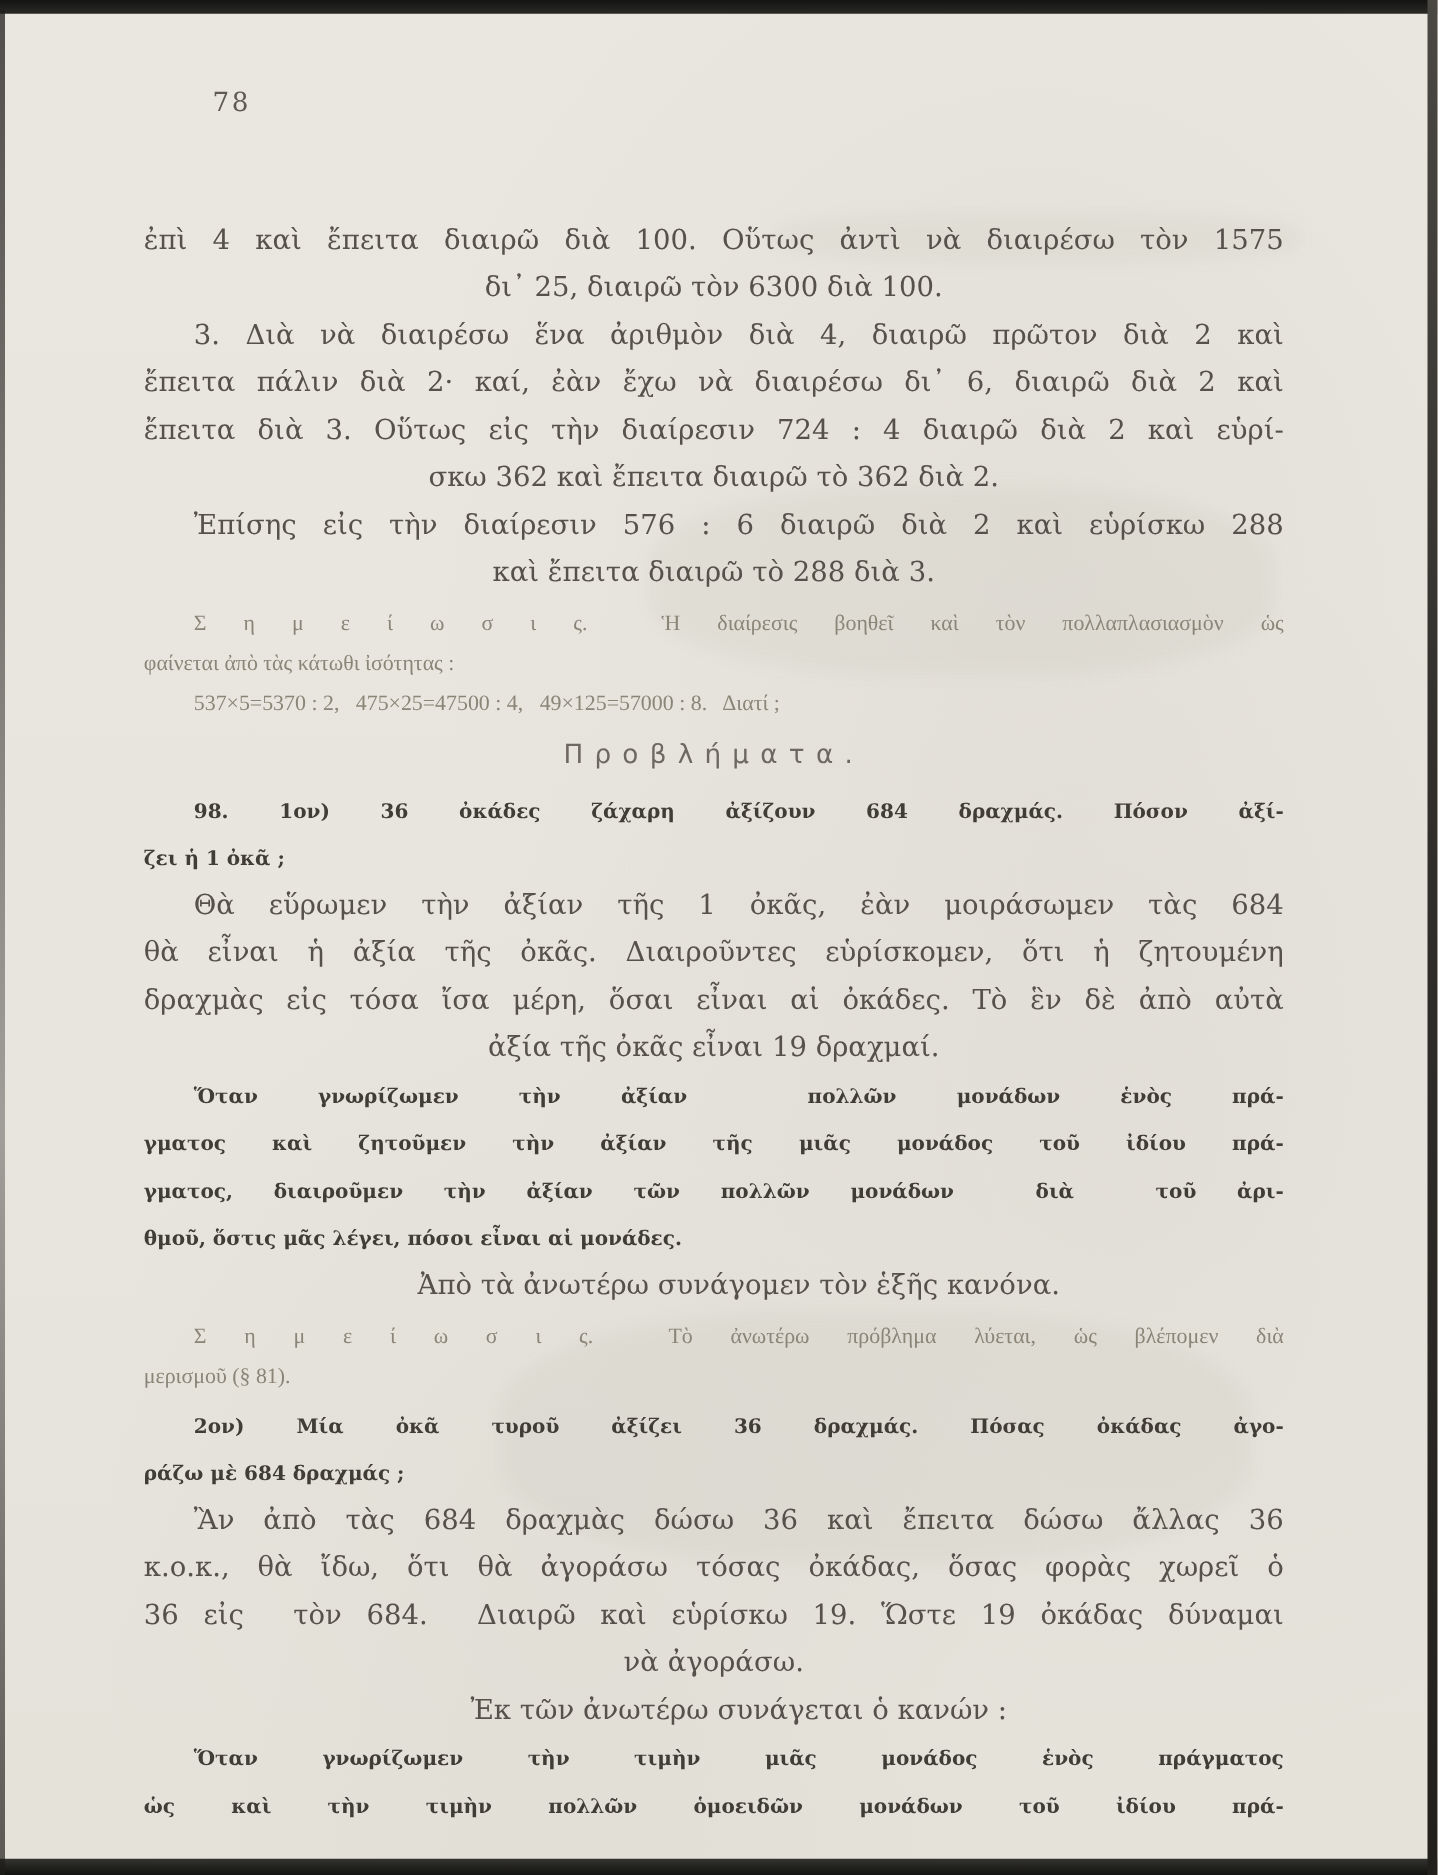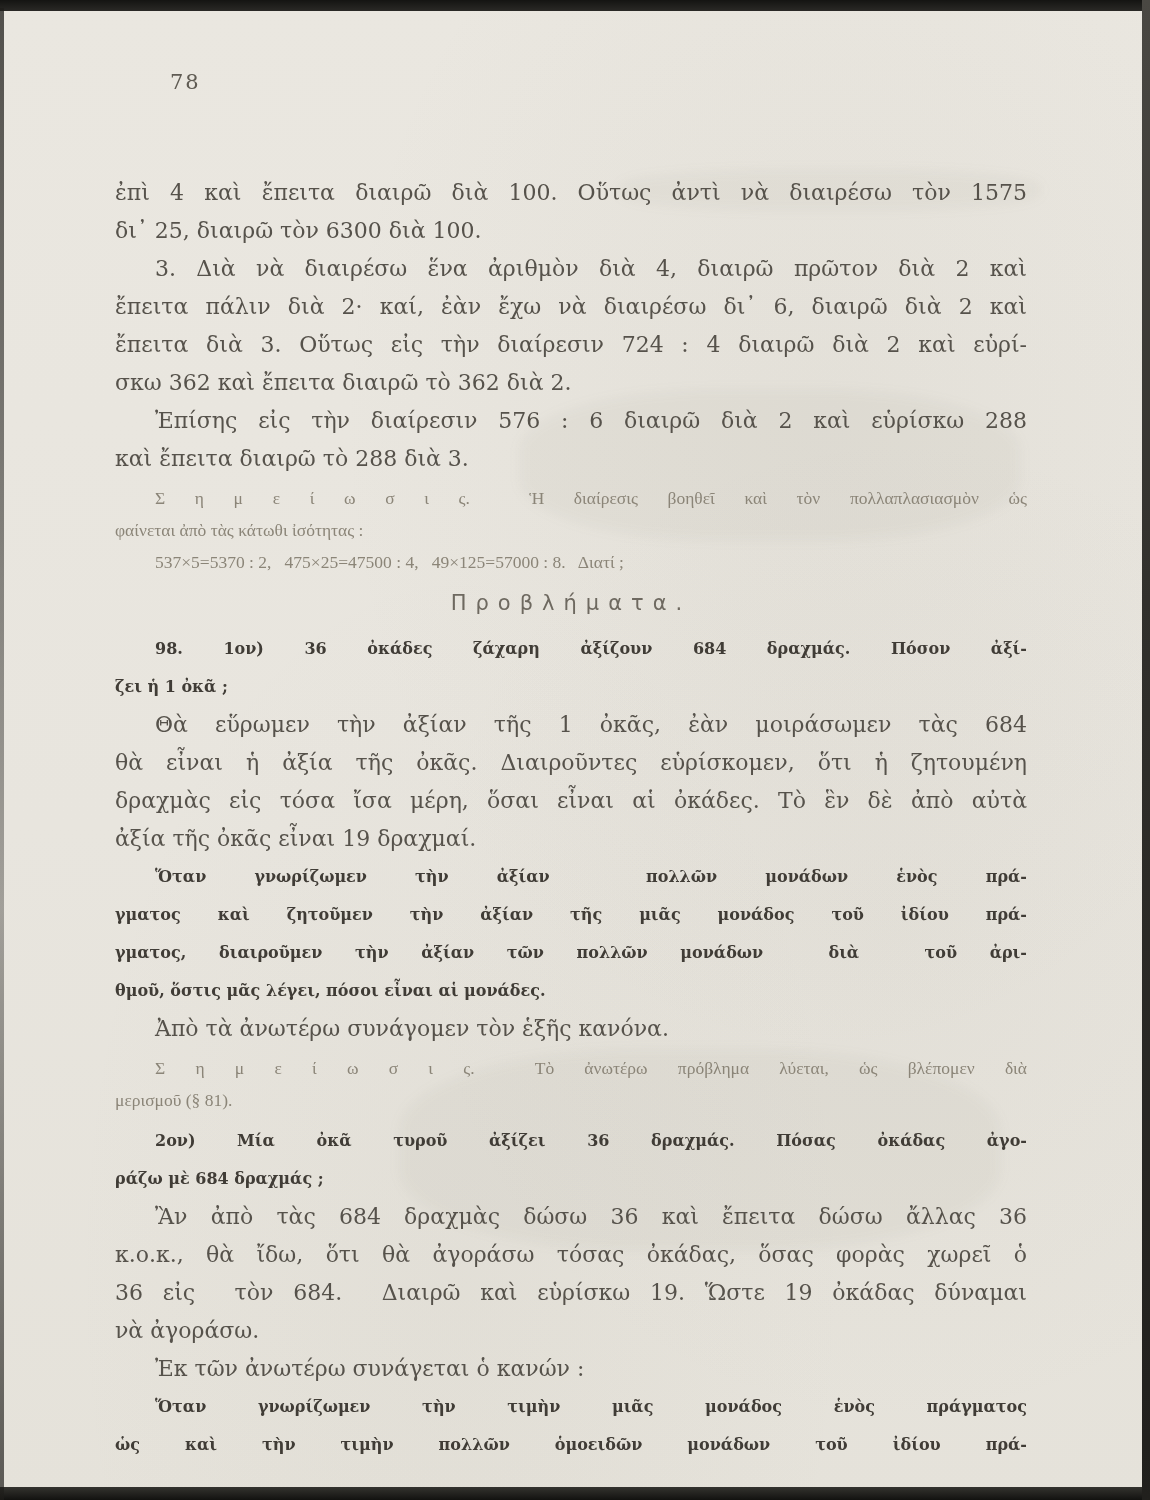--- a/index.html
+++ b/index.html
@@ -34,21 +34,21 @@
     left: 115px; top: 132px;
     width: 912px;
     color: #56524b;
     margin-top: 42px;
   }
   .block { margin: 0; }
   .line { white-space: pre-wrap; }
   .line.ind { text-indent: 40px; }
   .line.just { text-align: justify; text-align-last: justify; }
 
-  .body .line { font-size: 22px; line-height: 38px; }
+  .body .line { font-size: 22px; line-height: 38px; text-align: center; }
   .bold .line { font-size: 16px; line-height: 38px; font-weight: bold; color: #403c36; }
   .note { margin-top: 4px; }
   .note .line {
     font-family: Liberation Serif, serif;
     font-size: 17.5px; line-height: 32px;
     color: #8b8578;
   }
   .heading {
     margin-top: 6px;
     font-family: "DejaVu Sans", sans-serif;

